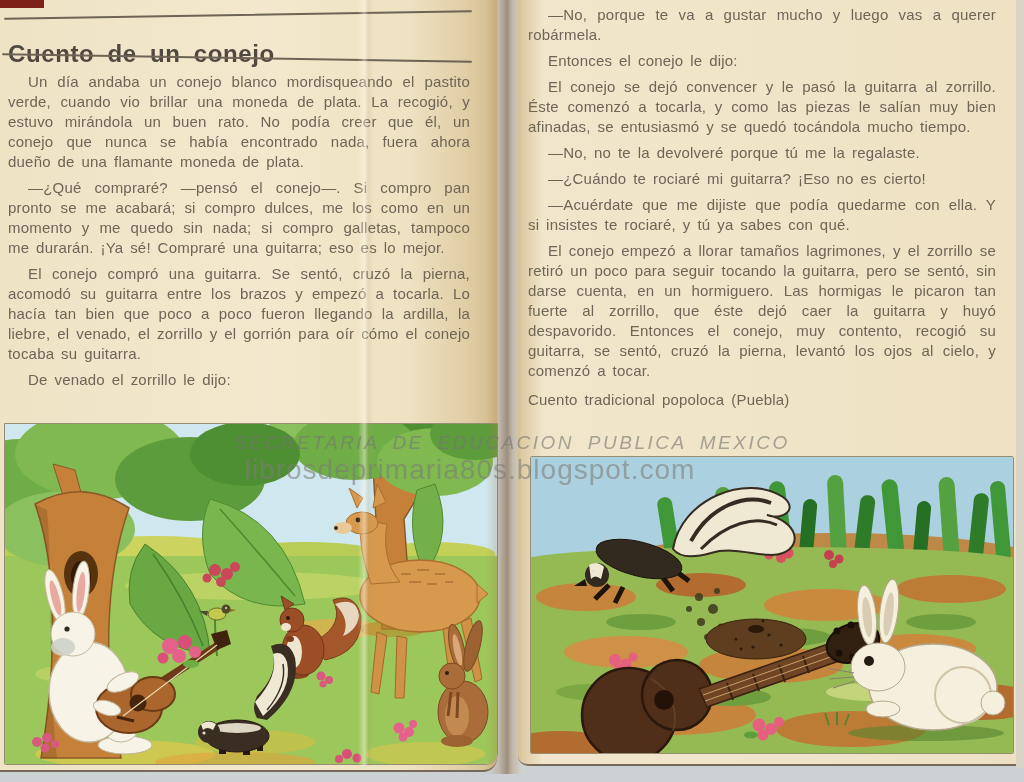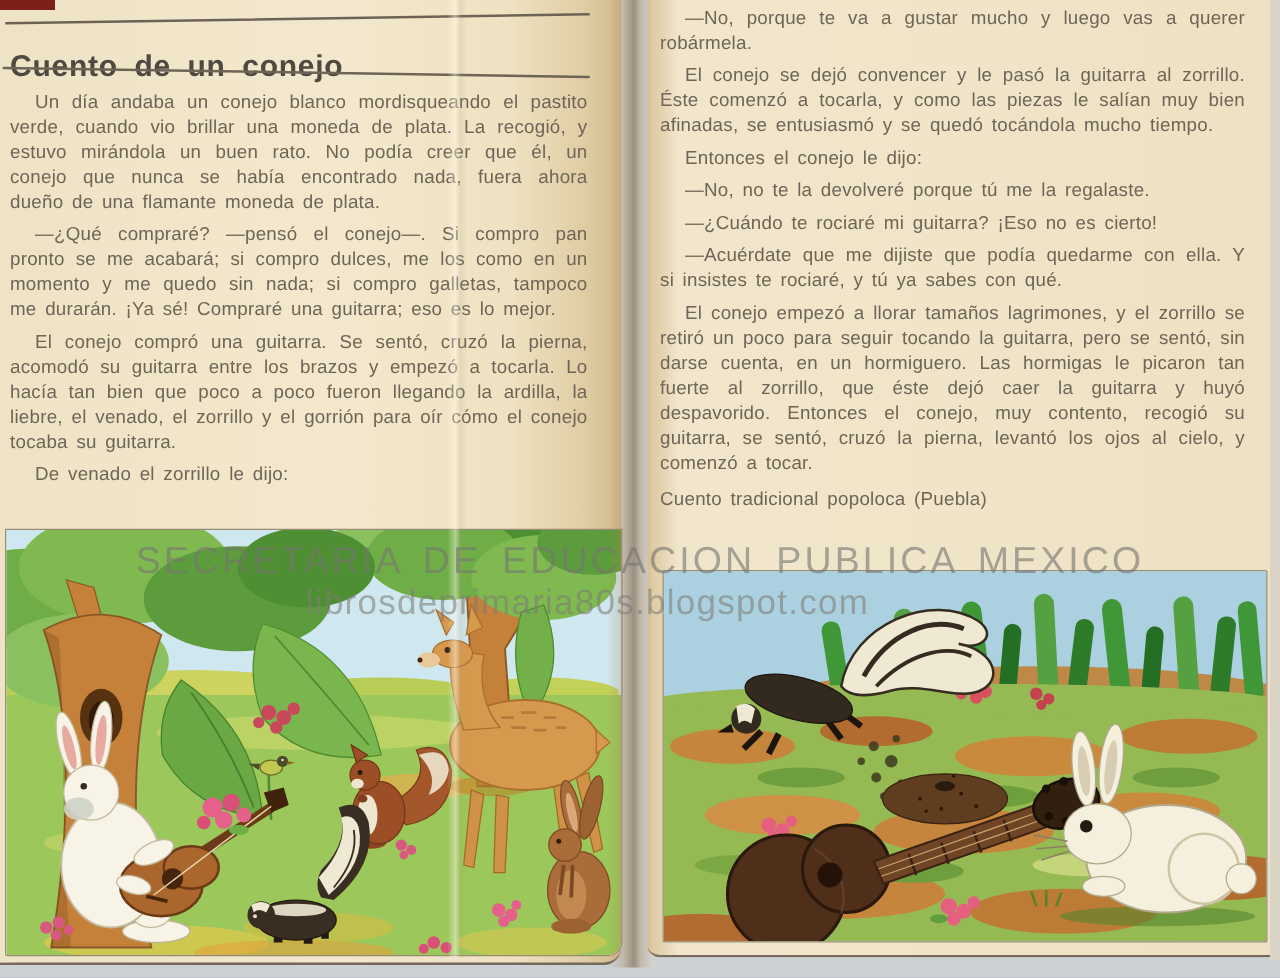--- a/index.html
+++ b/index.html
@@ -35,21 +35,21 @@
   .attribution{margin-top:9px !important;text-align:left;text-indent:0 !important;
     padding-right:32px;word-spacing:4px;}
   
   .illo{position:absolute;overflow:hidden;border:1px solid #978c74;background:#cfe7ee;}
   .illo-left{left:4px;top:423px;width:492px;height:340px;border-radius:0 0 12px 2px;}
   .illo-right{left:12px;top:456px;width:482px;height:296px;border-radius:2px;}
   .illo svg{display:block;width:100%;height:100%;}
   
   .watermark{position:absolute;left:0;width:1024px;top:432px;z-index:10;text-align:center;
     pointer-events:none;color:rgba(118,118,113,.62);}
-  .wm1{font-size:30px;letter-spacing:2.5px;word-spacing:6px;}
+  .wm1{font-size:19px;letter-spacing:2.5px;word-spacing:6px;font-style:italic;}
   .wm2{font-size:28px;letter-spacing:1px;transform:translateX(-42px);margin-top:0px;
     color:rgba(124,124,118,.58);}
 </style>
 </head>
 <body>
 
 <div id="scan">
 
   <div class="page page-left">
     <div class="corner-mark"></div>
@@ -230,22 +230,22 @@
             </g>
         </g>
       </svg>
     </div>
     <div class="crease"></div>
   </div>
 
   <div class="page page-right">
     <div class="textcol right-text">
       <p>—No, porque te va a gustar mucho y luego vas a querer robármela.</p>
+      <p>Entonces el conejo le dijo:</p>
       <p>El conejo se dejó convencer y le pasó la guitarra al zorrillo. Éste comenzó a tocarla, y como las piezas le salían muy bien afinadas, se entusiasmó y se quedó tocándola mucho tiempo.</p>
-      <p>Entonces el conejo le dijo:</p>
       <p>—No, no te la devolveré porque tú me la regalaste.</p>
       <p>—¿Cuándo te rociaré mi guitarra? ¡Eso no es cierto!</p>
       <p>—Acuérdate que me dijiste que podía quedarme con ella. Y si insistes te rociaré, y tú ya sabes con qué.</p>
       <p>El conejo empezó a llorar tamaños lagrimones, y el zorrillo se retiró un poco para seguir tocando la guitarra, pero se sentó, sin darse cuenta, en un hormiguero. Las hormigas le picaron tan fuerte al zorrillo, que éste dejó caer la guitarra y huyó despavorido. Entonces el conejo, muy contento, recogió su guitarra, se sentó, cruzó la pierna, levantó los ojos al cielo, y comenzó a tocar.</p>
       <p class="attribution">Cuento tradicional popoloca (Puebla)</p>
     </div>
 
     <div class="illo illo-right">
       <svg viewBox="0 0 482 296" role="img" aria-label="The skunk flees spraying, the guitar lies on the ground near an anthill and the white rabbit crouches among cacti">
         <rect width="482" height="296" fill="#abd0df"></rect>

